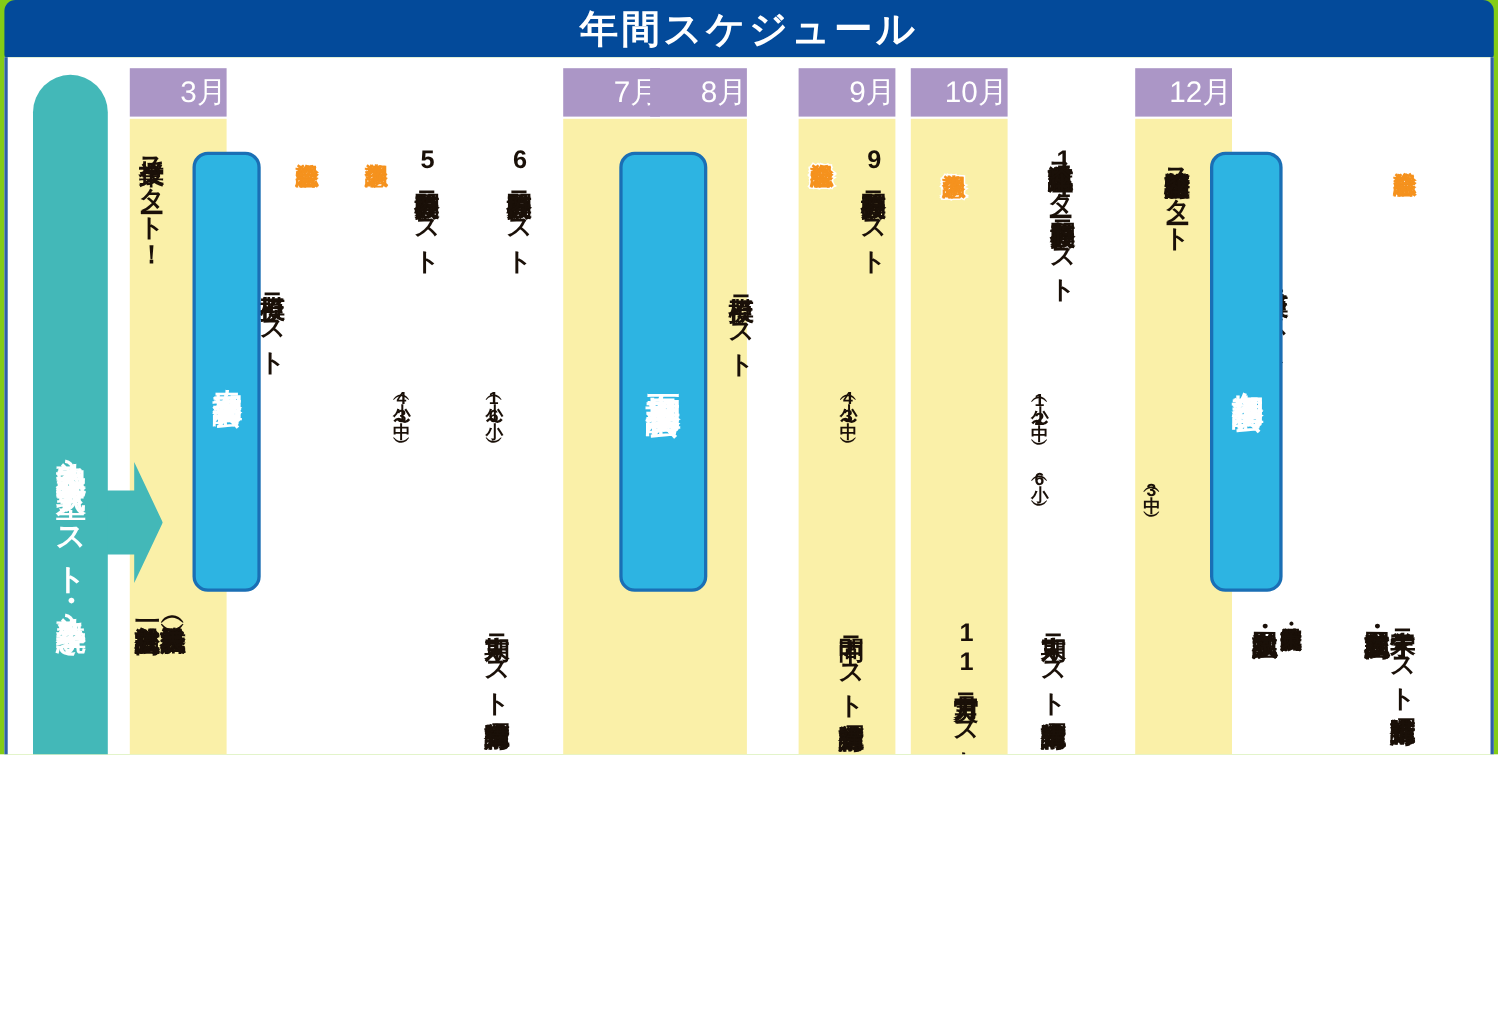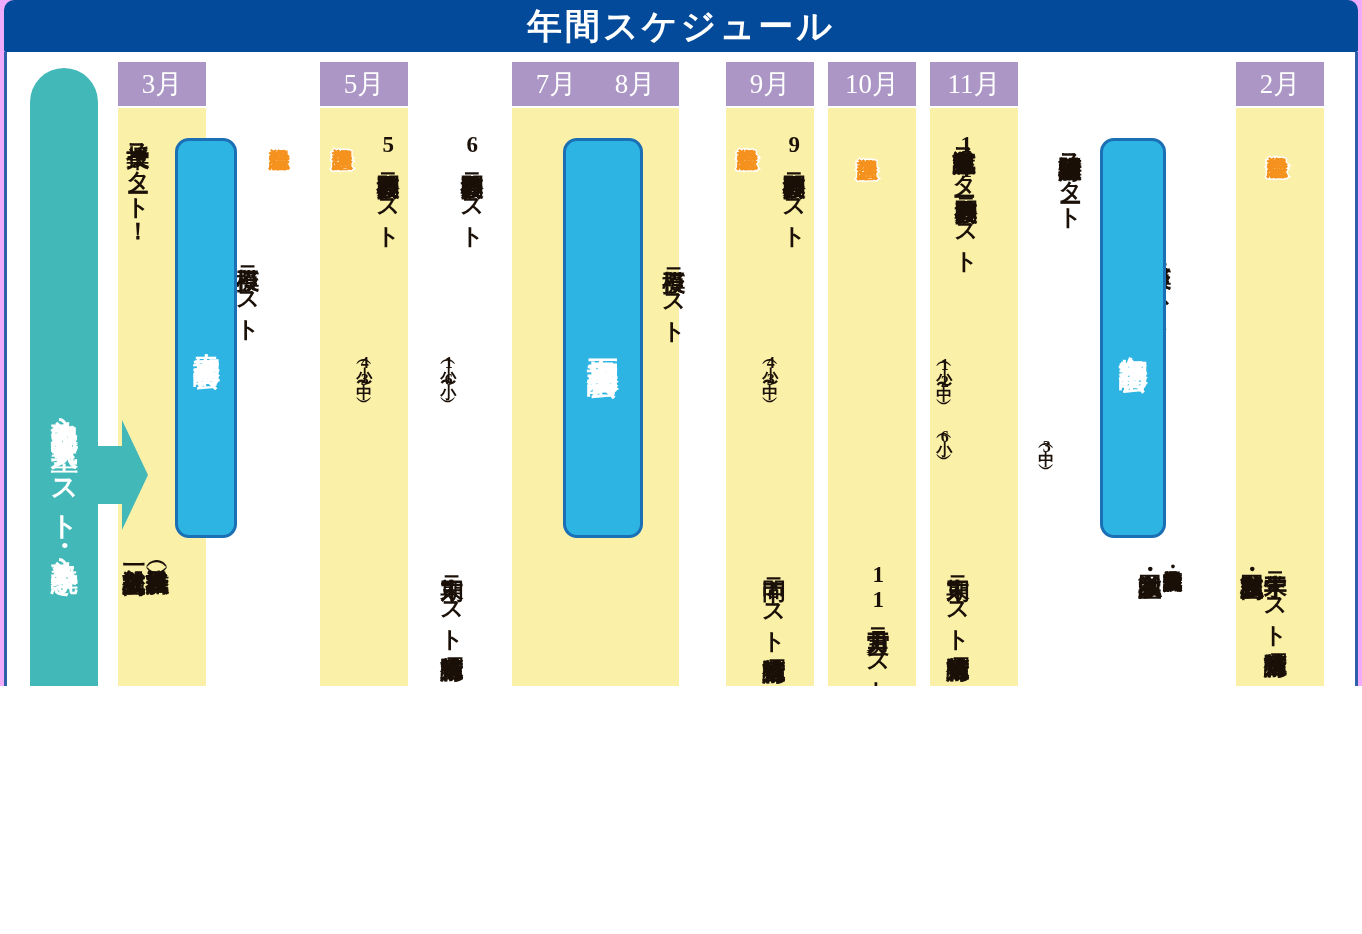--- a/index.html
+++ b/index.html
@@ -9,23 +9,22 @@
   }
   body {
     font-family: "Liberation Sans", "DejaVu Sans", sans-serif;
   }
 
   #schedule-root {
     position: relative;
     width: 1362px;
     height: 686px;
     box-sizing: border-box;
-    background: #f0abfc;
+    background: #84cc16;
     overflow: hidden;
-    font-family: Liberation Serif, serif;
   }
 
   
   .title-bar {
     position: absolute;
     left: 4px;
     top: 0px;
     width: 1354px;
     height: 52px;
     background: #034a9a;
@@ -113,21 +112,21 @@
   }
   .month-head {
     position: absolute;
     left: 0;
     top: 0;
     width: 88px;
     height: 44px;
     background: #ab96c6;
     display: flex;
     align-items: center;
-    justify-content: center;
+    justify-content: flex-end;
   }
   .month-head-text {
     color: #ffffff;
     font-size: 27px;
     font-weight: normal;
     line-height: 1;
   }
   .month-body {
     position: absolute;
     left: 0;
@@ -226,26 +225,20 @@
   <div class="months-area">
 
     <div class="month-col" style="left:118px">
       <div class="month-head">
         <span class="month-head-text">3月</span>
       </div>
       <div class="month-body"></div>
     </div>
 
 
-    <div class="month-col" style="left:320px">
-      <div class="month-head">
-        <span class="month-head-text">5月</span>
-      </div>
-      <div class="month-body"></div>
-    </div>
 
 
     <div class="month-col" style="left:512px">
       <div class="month-head">
         <span class="month-head-text">7月</span>
       </div>
       <div class="month-body"></div>
     </div>
 
     <div class="month-col" style="left:591px">
@@ -262,35 +255,29 @@
       <div class="month-body"></div>
     </div>
 
     <div class="month-col" style="left:828px">
       <div class="month-head">
         <span class="month-head-text">10月</span>
       </div>
       <div class="month-body"></div>
     </div>
 
-    <div class="month-col" style="left:930px">
-      <div class="month-head">
-        <span class="month-head-text">11月</span>
-      </div>
-      <div class="month-body"></div>
-    </div>
-
-
-
-    <div class="month-col" style="left:1236px">
-      <div class="month-head">
-        <span class="month-head-text">2月</span>
-      </div>
-      <div class="month-body"></div>
-    </div>
+
+    <div class="month-col" style="left:1032px">
+      <div class="month-head">
+        <span class="month-head-text">12月</span>
+      </div>
+      <div class="month-body"></div>
+    </div>
+
+
   </div>
 
   <div class="intake-pill">
     <div class="intake-label">入塾説明会・入塾テスト・入塾手続き</div>
   </div>
   <svg class="intake-arrow" viewBox="0 0 56 118">
     <polygon points="0,30 30,30 30,4 56,59 30,114 30,88 0,88" fill="#43b8b8"></polygon>
   </svg>
 
   <div class="vblock txt-main" style="left:126px; top:128px;">授業スタート！</div>

